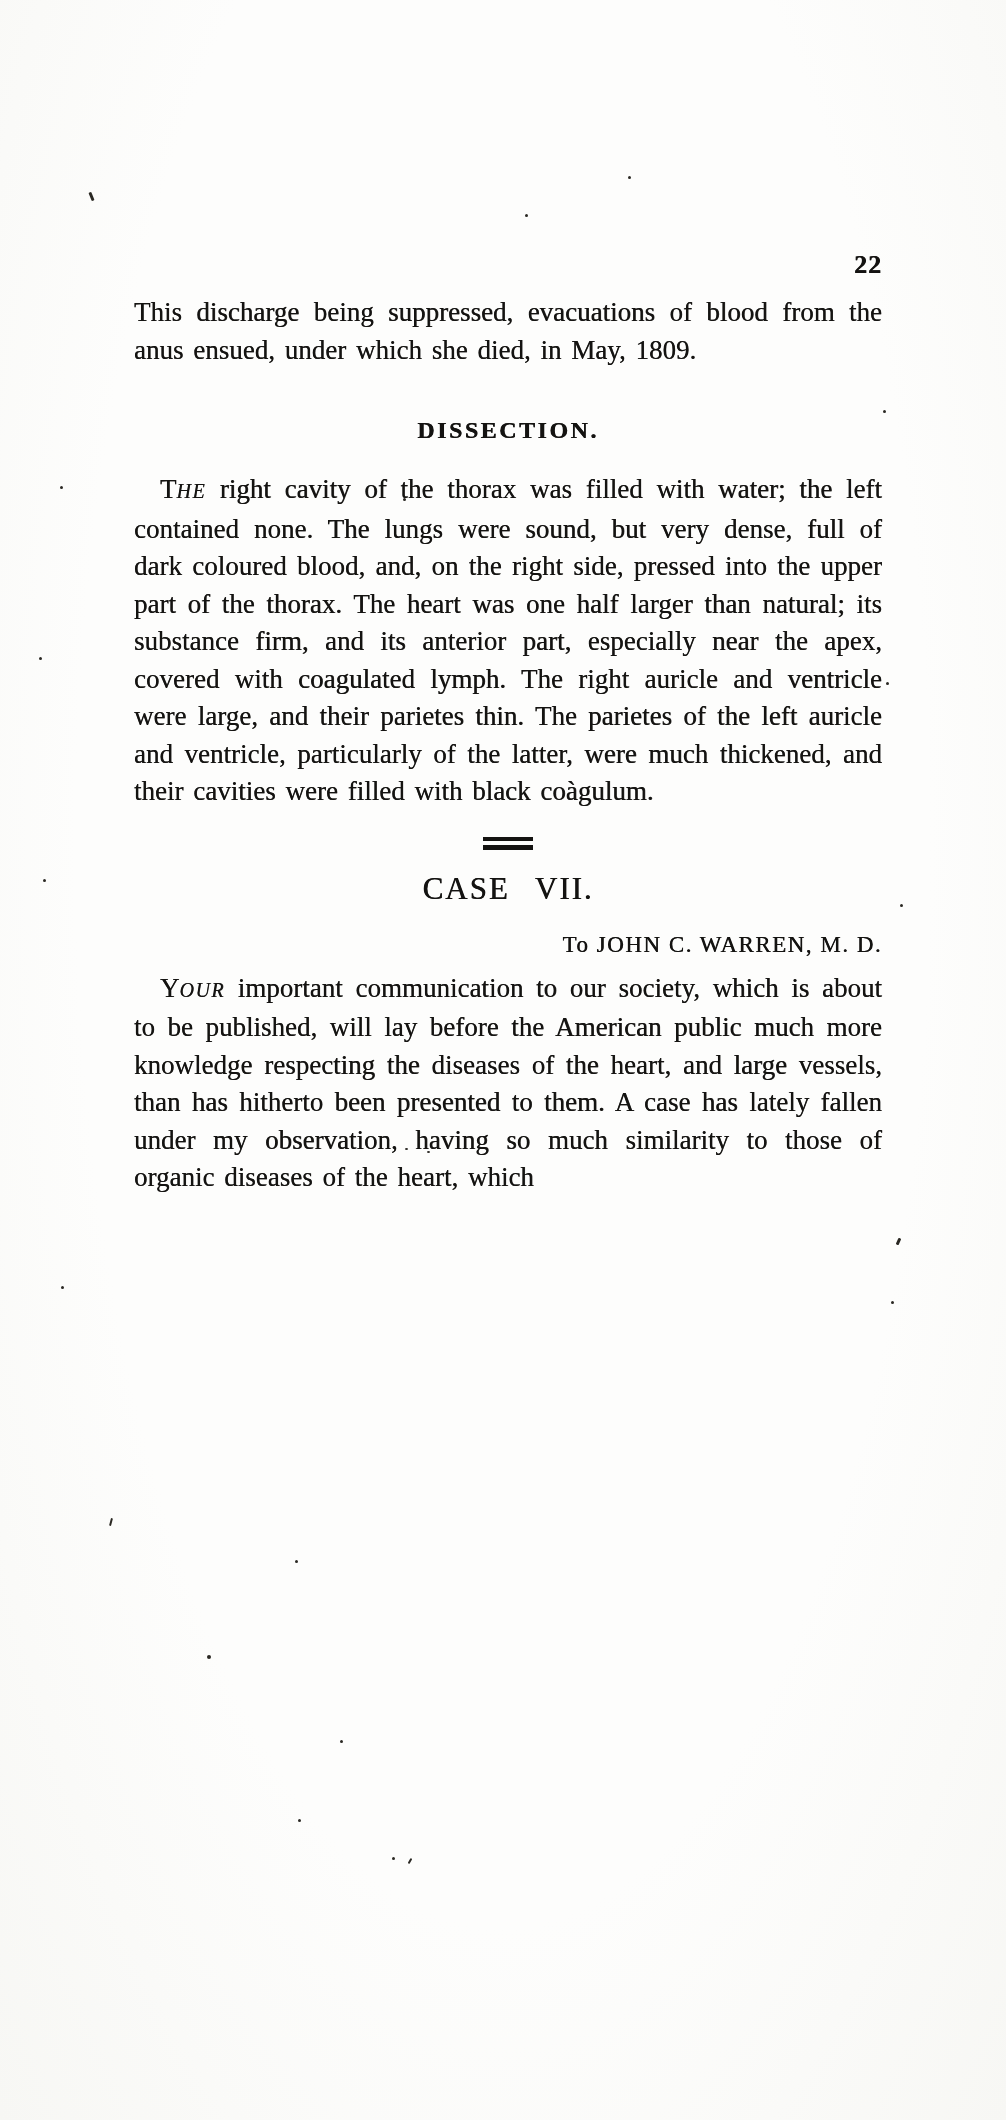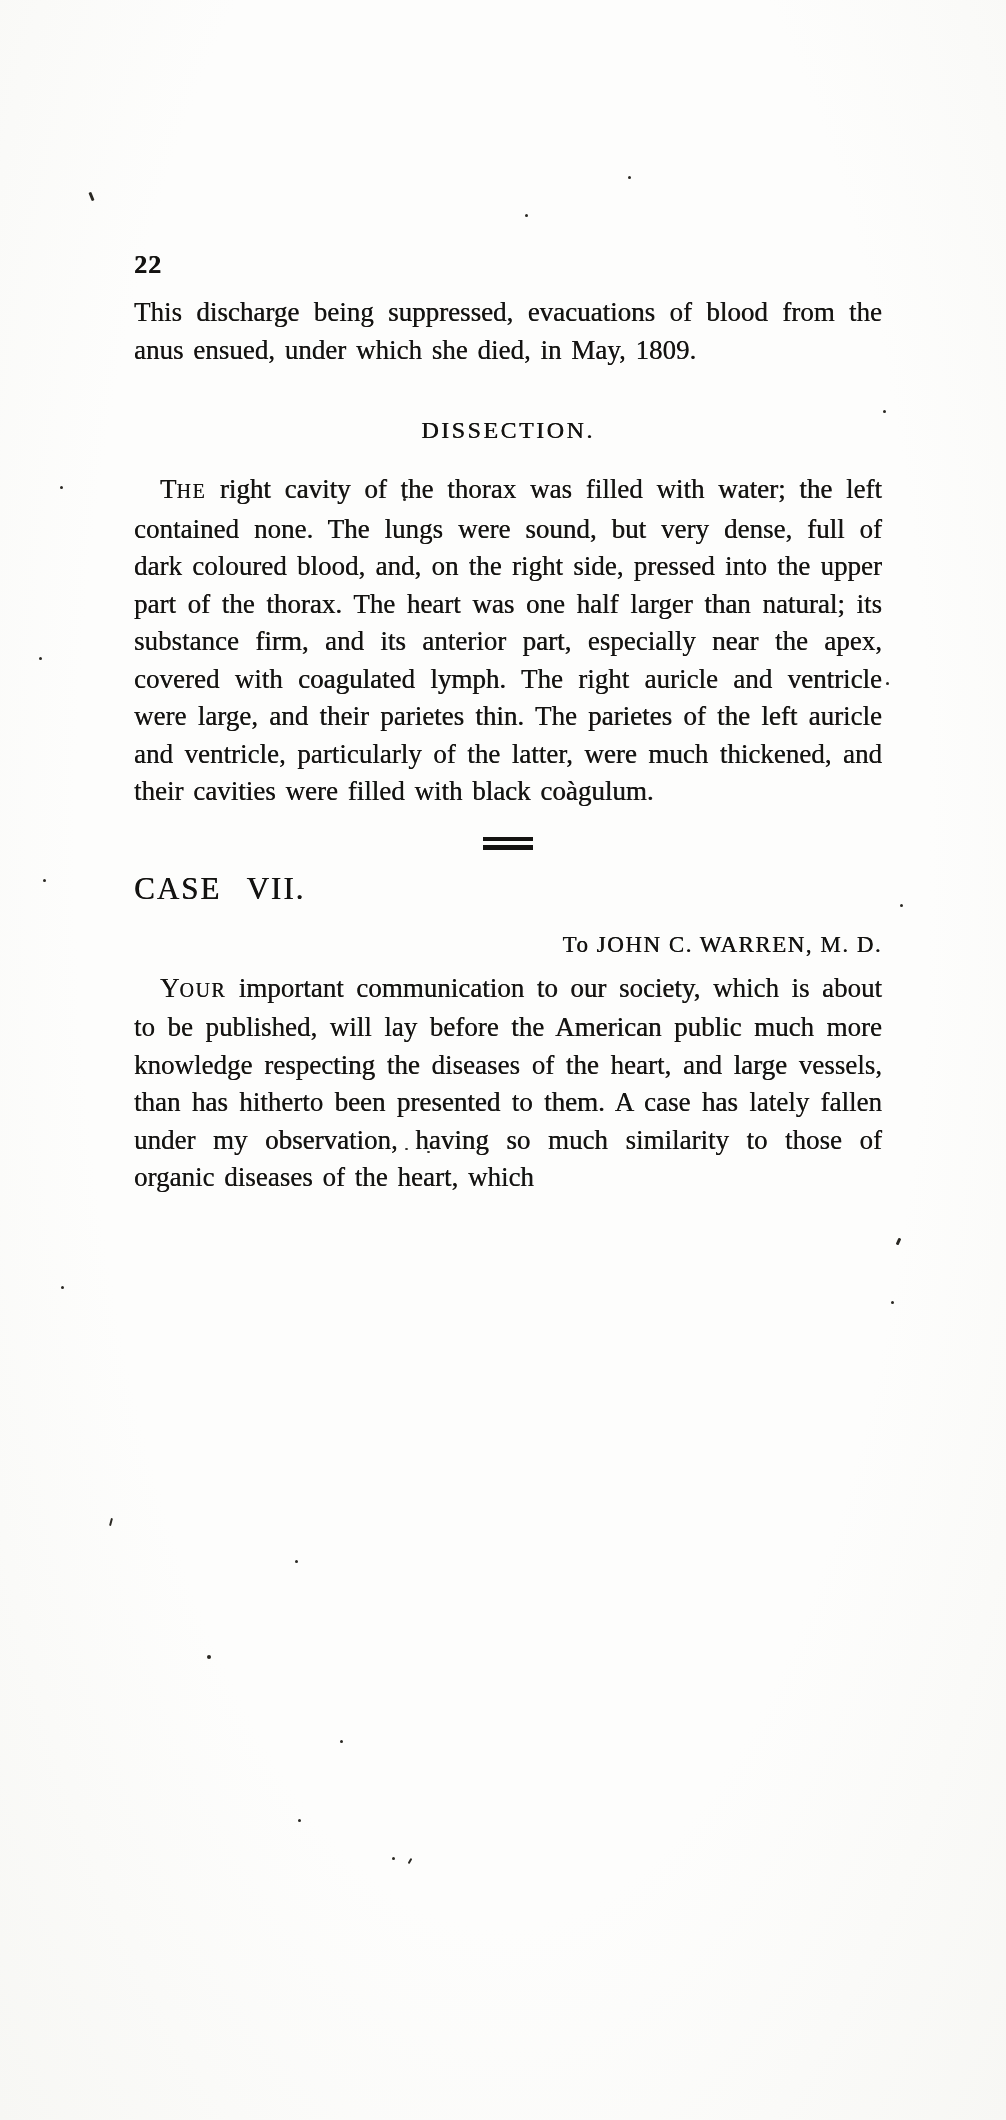--- a/index.html
+++ b/index.html
@@ -8,44 +8,44 @@
     background:#fbfbf9;
     font-family:"Liberation Serif","DejaVu Serif",serif;
     color:#141311;
   }
   .page{position:absolute;inset:0;background:
     radial-gradient(ellipse at 50% 40%, #fdfdfc 60%, #f7f7f4 100%);}
   .content{
     position:absolute;left:134px;top:250px;width:748px;
   }
   .page-number{
-    text-align:left;font-size:26px;font-weight:bold;
+    text-align:right;font-size:26px;font-weight:bold;
     letter-spacing:1px;line-height:30px;
     text-shadow:0.6px 0 0 #141311;
   }
   .body-text{
     margin:0;font-size:27px;line-height:37.5px;
     text-align:justify;word-spacing:3px;
     text-shadow:0.35px 0 0 rgba(20,19,17,.85);
   }
   .intro{margin-top:14px;}
   .indent{text-indent:26px;}
   .section-heading{
-    margin:46px 0 0 0;text-align:center;font-weight:normal;
+    margin:46px 0 0 0;text-align:center;font-weight:bold;
     font-size:24px;letter-spacing:2.5px;line-height:30px;
     text-shadow:0.4px 0 0 #141311;
   }
   .para-after-heading{margin-top:26px;}
   .follow-para{margin-top:2px;}
-  .lead-small{font-size:0.74em;letter-spacing:1.5px;}
+  .lead-small{font-size:0.74em;letter-spacing:1.5px;font-style:italic;}
   .divider{margin:26px auto 0 auto;width:50px;}
   .divider .bar-top{display:block;height:4px;background:#141311;margin-bottom:4px;}
   .divider .bar-bottom{display:block;height:5px;background:#141311;}
   .case-heading{
-    margin:20px 0 0 0;font-weight:normal;
+    margin:20px 0 0 0;text-align:center;font-weight:normal;
     font-size:31px;letter-spacing:2px;word-spacing:16px;line-height:38px;
     text-shadow:0.5px 0 0 #141311;
   }
   .addressee{
     margin:22px 0 0 0;text-align:right;font-size:23px;
     letter-spacing:1.5px;line-height:30px;
     text-shadow:0.4px 0 0 #141311;
   }
   .salutation{
     margin:24px 0 0 0;font-size:18px;font-variant:small-caps;

